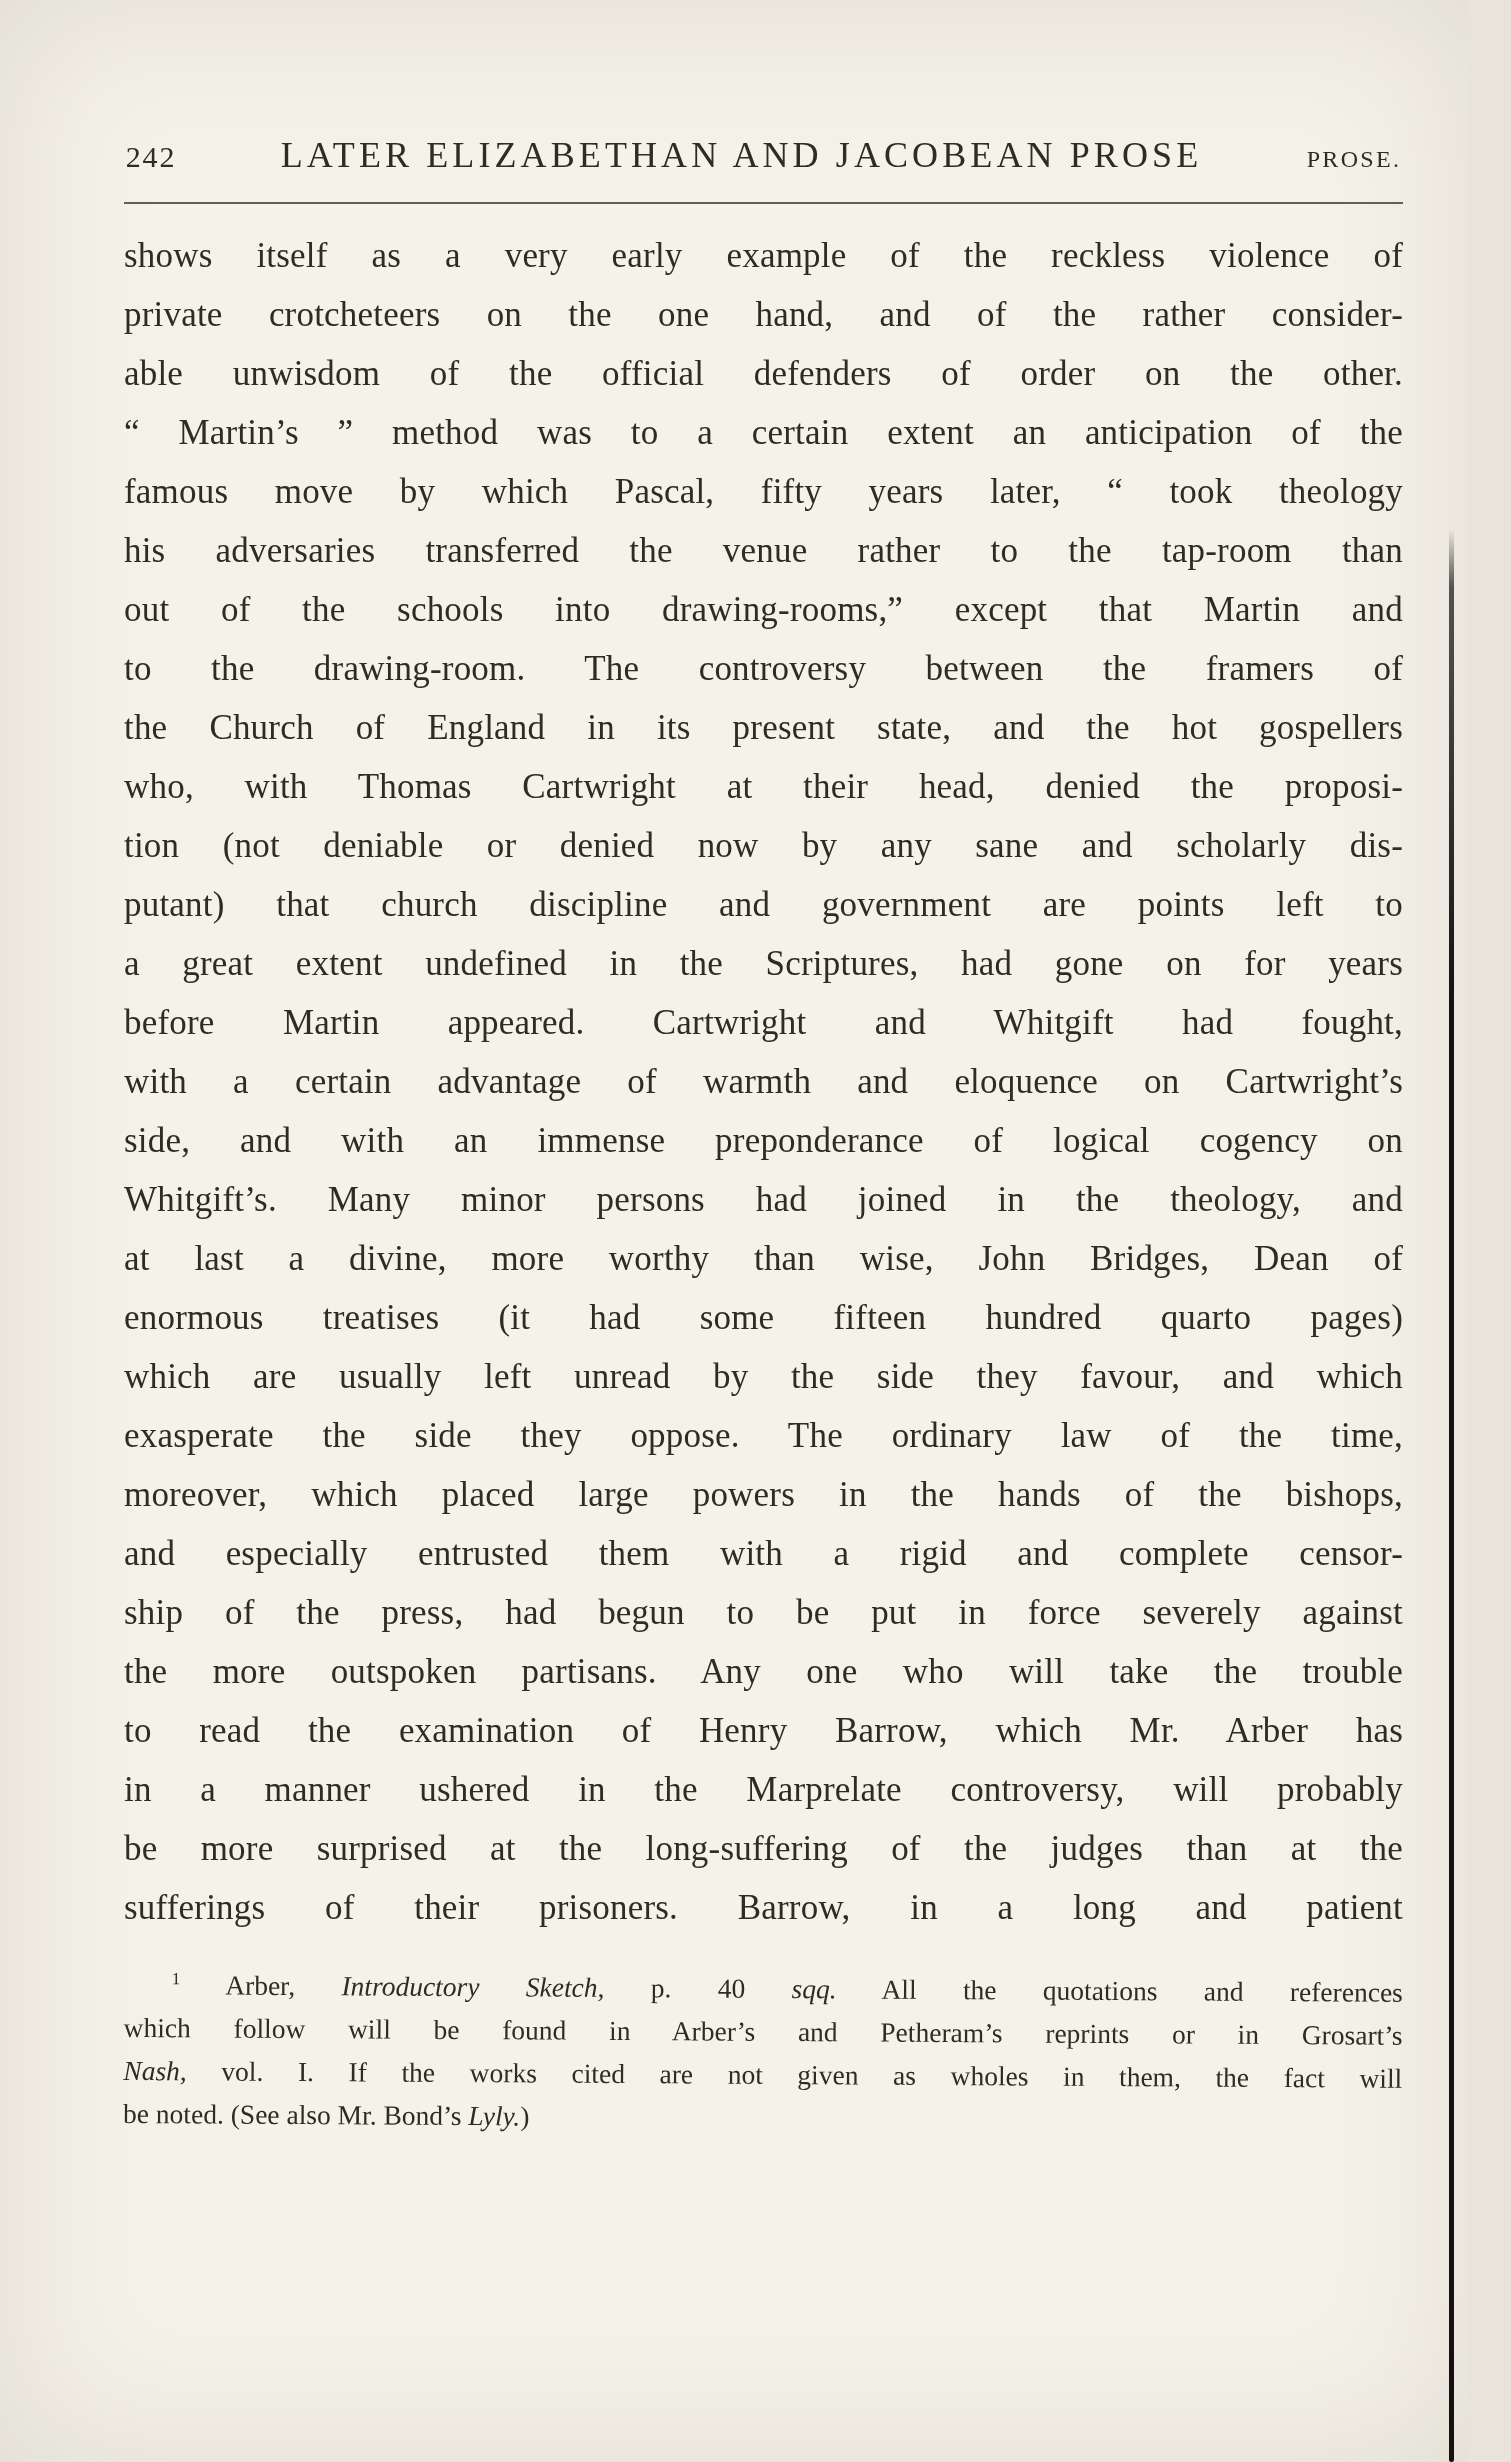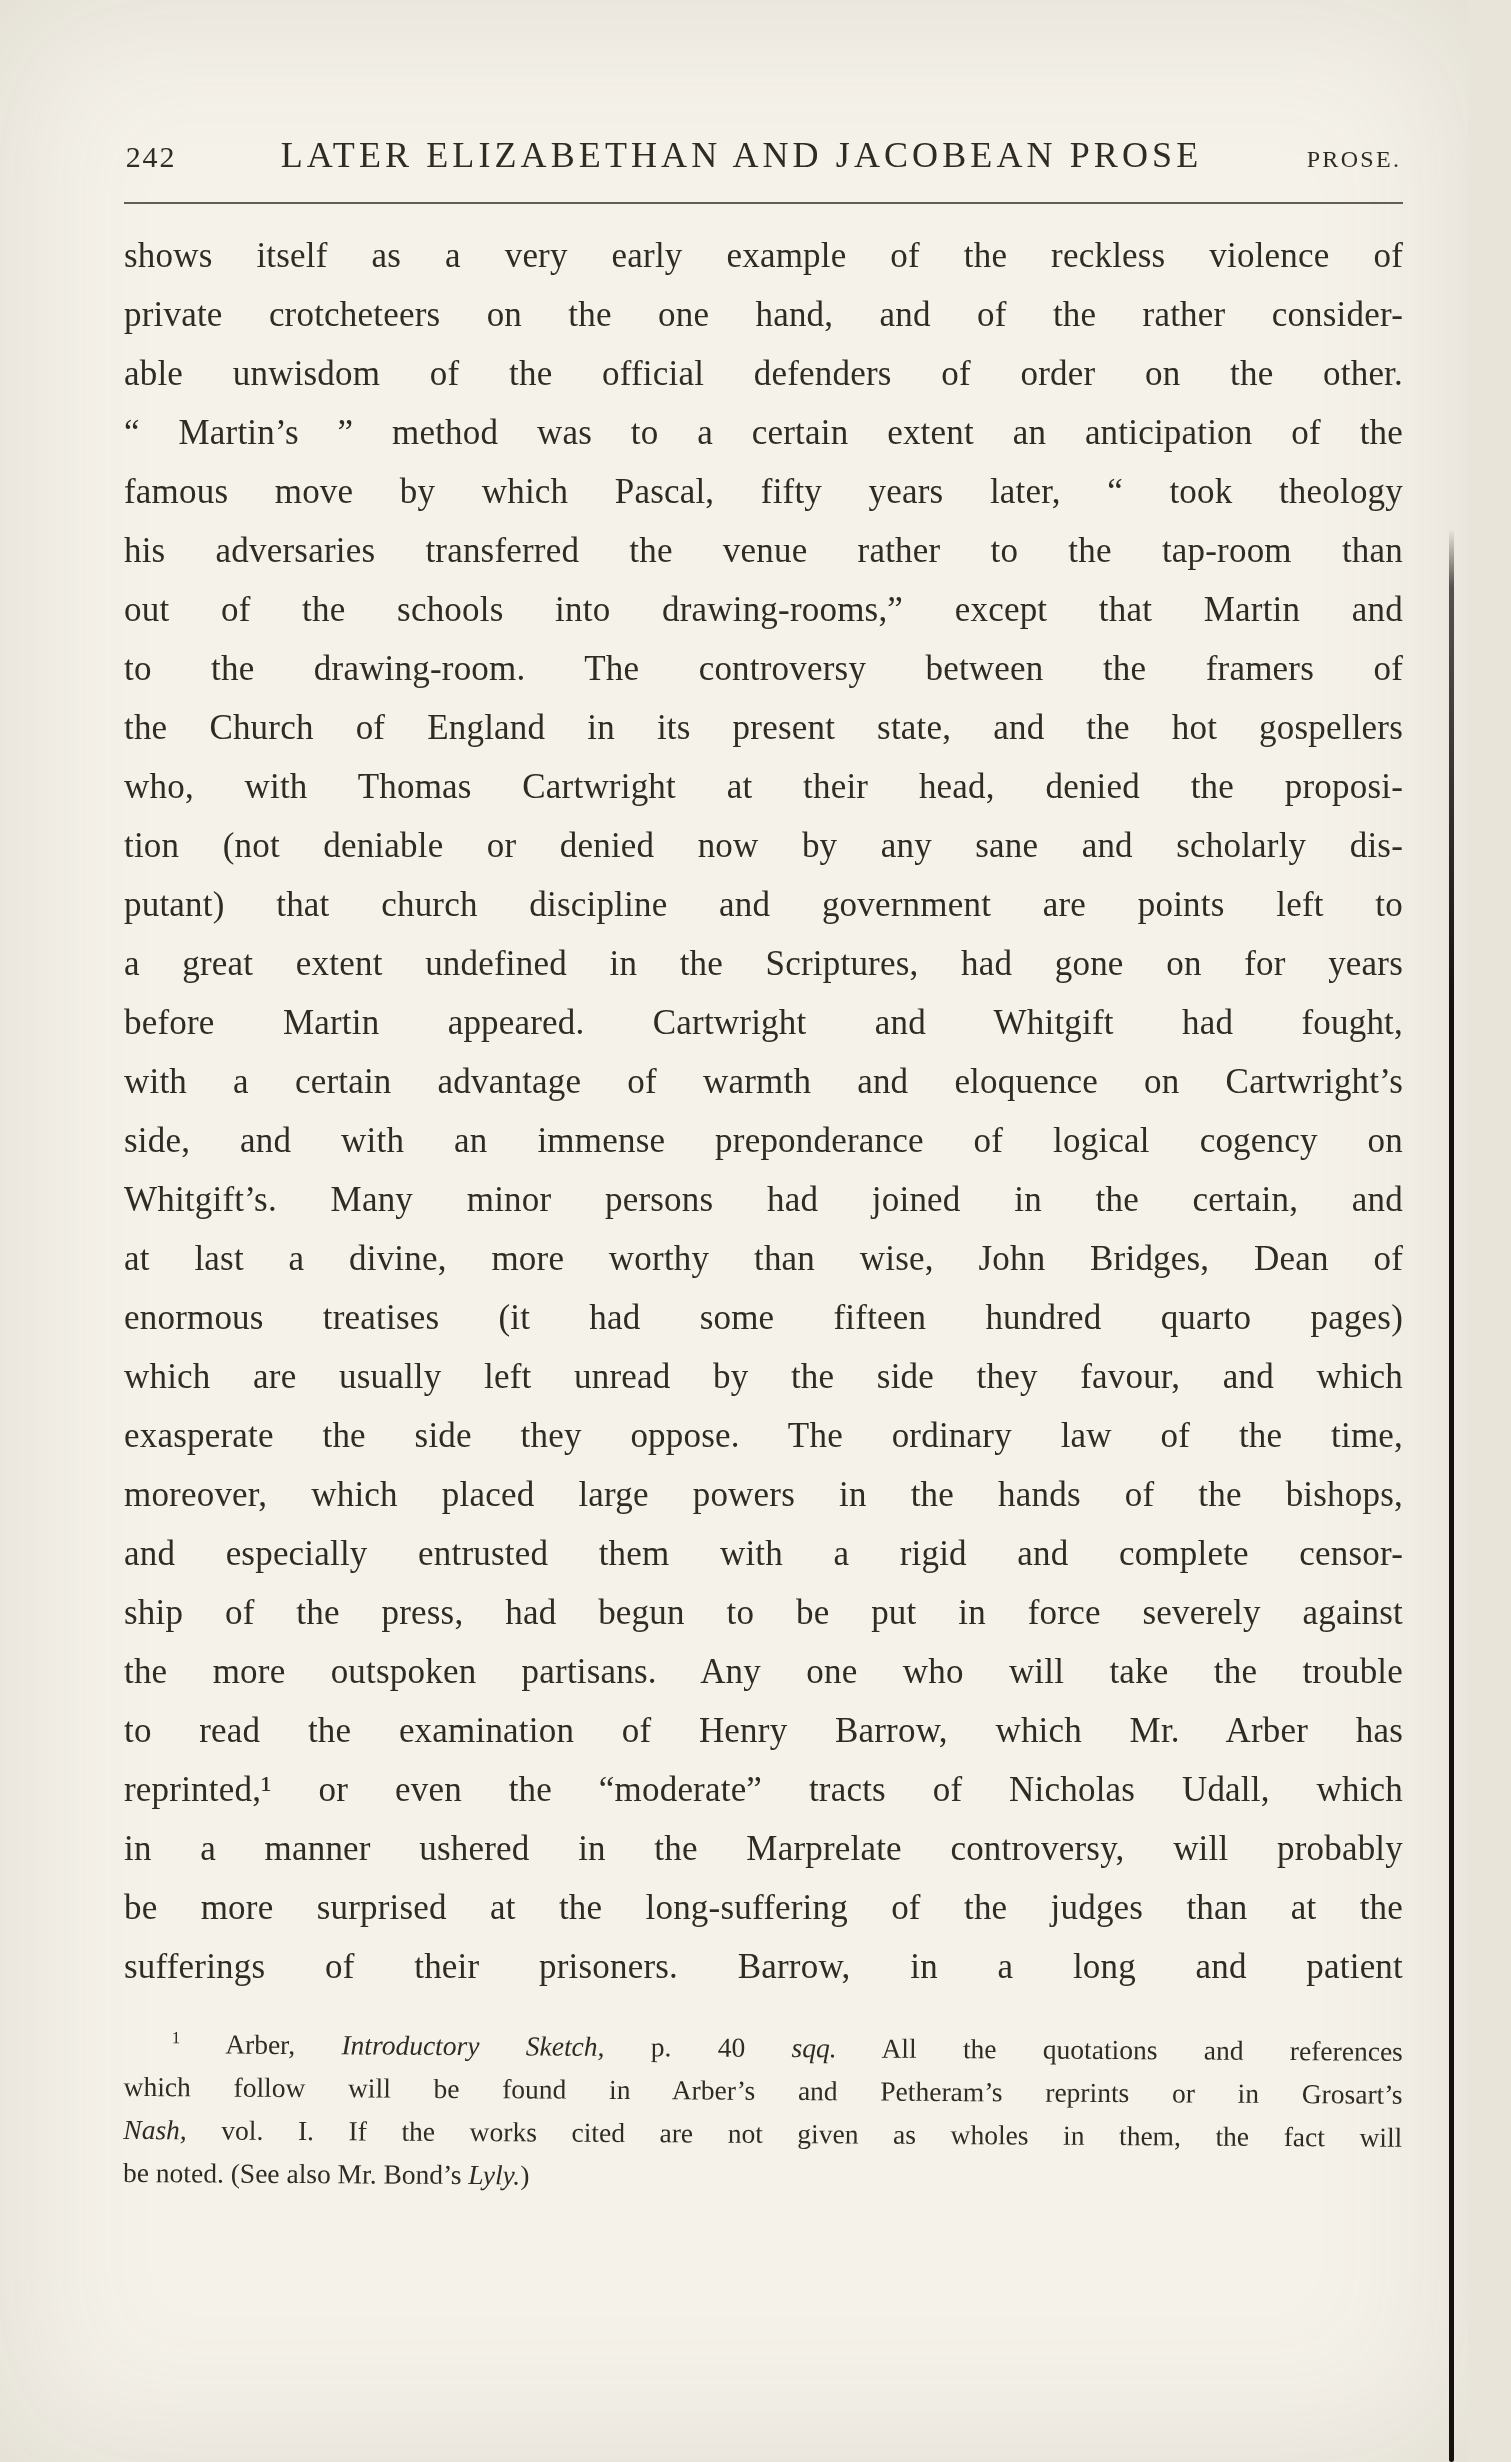--- a/index.html
+++ b/index.html
@@ -69,31 +69,30 @@
       <div class="bl">out of the schools into drawing-rooms,” except that Martin and</div>
       <div class="bl">to the drawing-room.  The controversy between the framers of</div>
       <div class="bl">the Church of England in its present state, and the hot gospellers</div>
       <div class="bl">who, with Thomas Cartwright at their head, denied the proposi-</div>
       <div class="bl">tion (not deniable or denied now by any sane and scholarly dis-</div>
       <div class="bl">putant) that church discipline and government are points left to</div>
       <div class="bl">a great extent undefined in the Scriptures, had gone on for years</div>
       <div class="bl">before Martin appeared.  Cartwright and Whitgift had fought,</div>
       <div class="bl">with a certain advantage of warmth and eloquence on Cartwright’s</div>
       <div class="bl">side, and with an immense preponderance of logical cogency on</div>
-      <div class="bl">Whitgift’s.  Many minor persons had joined in the certain, and</div>
+      <div class="bl">Whitgift’s.  Many minor persons had joined in the theology, and</div>
       <div class="bl">at last a divine, more worthy than wise, John Bridges, Dean of</div>
       <div class="bl">enormous treatises (it had some fifteen hundred quarto pages)</div>
       <div class="bl">which are usually left unread by the side they favour, and which</div>
       <div class="bl">exasperate the side they oppose.  The ordinary law of the time,</div>
       <div class="bl">moreover, which placed large powers in the hands of the bishops,</div>
       <div class="bl">and especially entrusted them with a rigid and complete censor-</div>
       <div class="bl">ship of the press, had begun to be put in force severely against</div>
       <div class="bl">the more outspoken partisans.  Any one who will take the trouble</div>
       <div class="bl">to read the examination of Henry Barrow, which Mr. Arber has</div>
-      <div class="bl">reprinted,¹ or even the “moderate” tracts of Nicholas Udall, which</div>
       <div class="bl">in a manner ushered in the Marprelate controversy, will probably</div>
       <div class="bl">be more surprised at the long-suffering of the judges than at the</div>
       <div class="bl">sufferings of their prisoners.  Barrow, in a long and patient</div>
     </div>
 
     <div class="footnote">
       <div class="fn-line fn-first"><sup>1</sup> <span>Arber, </span><span class="it">Introductory Sketch,</span><span> p. 40 </span><span class="it">sqq.</span><span>  All the quotations and references</span></div>
       <div class="fn-line"><span>which follow will be found in Arber’s and Petheram’s reprints or in Grosart’s</span></div>
       <div class="fn-line"><span class="it">Nash,</span><span> vol. I.  If the works cited are not given as wholes in them, the fact will</span></div>
       <div class="fn-line fn-last"><span>be noted.  (See also Mr. Bond’s </span><span class="it">Lyly.</span><span>)</span></div>

